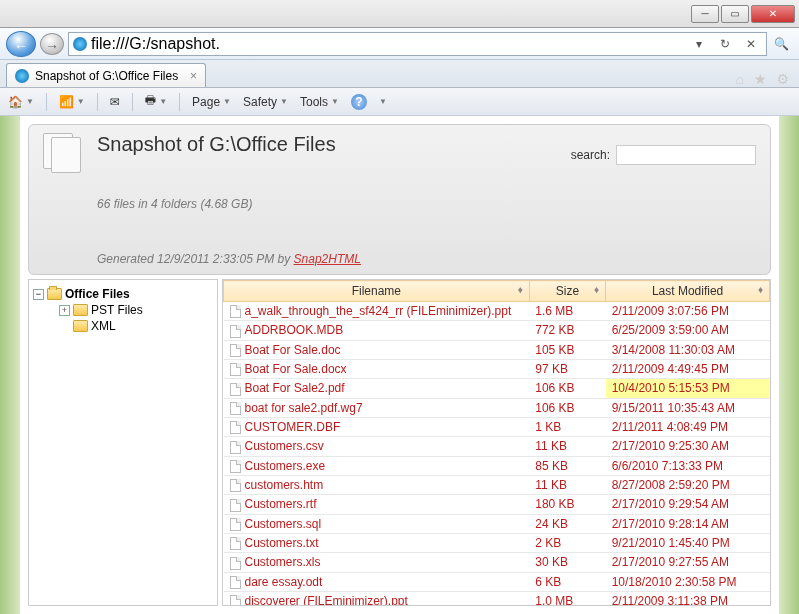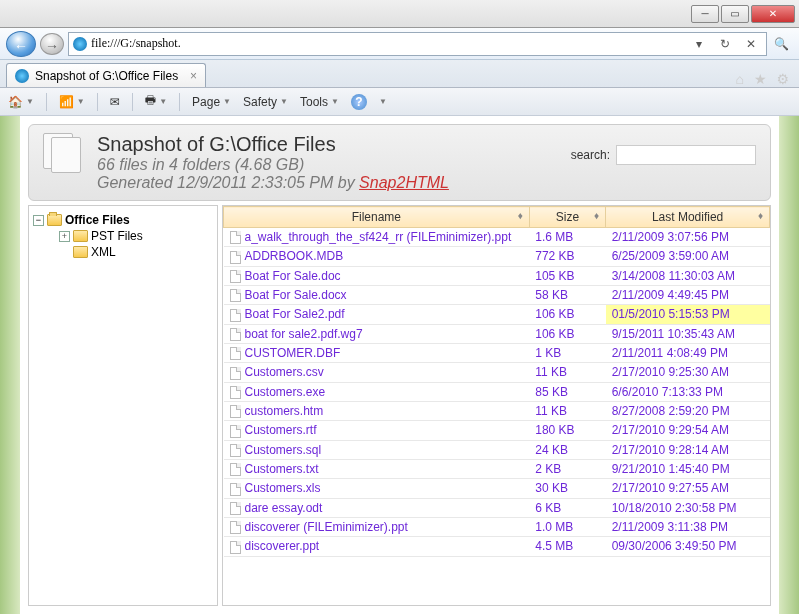--- a/index.html
+++ b/index.html
@@ -9,21 +9,21 @@
 .titlebar { height: 28px; background: linear-gradient(to bottom, #f0f0f0, #e0e0e0); border-bottom: 1px solid #999; display: flex; justify-content: flex-end; align-items: center; padding-right: 4px; }
 .winbtn { width: 28px; height: 18px; margin-left: 2px; border: 1px solid #888; background: linear-gradient(#f8f8f8,#ddd); display: flex; align-items: center; justify-content: center; font-size: 10px; color:#333; border-radius:2px; }
 .winbtn.close { background: linear-gradient(#e88,#c33); color:#fff; width:44px; }
 
 
 .navbar { height: 32px; background: linear-gradient(#fafcfe,#e6eef8); border-bottom: 1px solid #b8c8d8; display: flex; align-items: center; padding: 0 6px; gap: 4px; }
 .navbtn { width: 30px; height: 26px; border-radius: 50%; background: radial-gradient(circle at 40% 30%, #fff, #5aa0e0 60%, #2a6db8); border:1px solid #3a7ab8; display:flex; align-items:center; justify-content: center; color:#fff; font-size:14px; }
 .navbtn.fwd { background: radial-gradient(circle at 40% 30%, #fff, #ccc 60%, #aaa); border-color:#999; color:#666; width:24px; height:22px; }
 .addrbar { flex: 1; height: 24px; background: #fff; border: 1px solid #9ab; display: flex; align-items: center; padding: 0 4px; gap:4px; }
 .addrbar .ie { width:14px; height:14px; border-radius:50%; background: radial-gradient(circle,#6cf,#06a); }
-.addrbar input { flex:1; border:none; outline:none; font-size:12px;font-family:Liberation Serif, serif; }
+.addrbar input { flex:1; border:none; outline:none; font-size:16px; }
 .smallbtn { width:22px; height:22px; display:flex; align-items:center; justify-content:center; color:#555; }
 
 
 .tabbar { height: 28px; background: linear-gradient(#e9eef4,#dfe6ee); border-bottom:1px solid #b0b8c4; display:flex; align-items:flex-end; padding-left: 6px; }
 .tab { height: 24px; background: linear-gradient(#fff,#f0f0f0); border:1px solid #9aa8b8; border-bottom:none; border-radius: 3px 3px 0 0; display:flex; align-items:center; padding: 0 8px; gap:6px; font-size:12px; min-width:200px; }
 .tab .ie { width:14px; height:14px; border-radius:50%; background: radial-gradient(circle,#6cf,#06a); }
 .tab .x { color:#888; margin-left:auto; }
 .tabbar .spacer { flex:1; }
 .tabicon { color:#ccc; font-size:14px; margin-right:10px; }
 
@@ -39,41 +39,41 @@
 .sidegrad.r { background: linear-gradient(to left, #a6c882, #d8e8c0); }
 .page { flex:1; background:#fff; display:flex; flex-direction:column; }
 
 
 .header { background: linear-gradient(#f2f2f2,#e4e4e4); border: 1px solid #ccc; border-radius:6px; margin:8px 8px 4px 8px; padding:8px 14px; display:flex; gap:12px; position:relative; }
 .docsicon { width:42px; height:42px; position:relative; }
 .docsicon .sheet { position:absolute; width:30px; height:36px; background:#fafafa; border:1px solid #bbb; border-radius:2px; }
 .docsicon .s1 { left:0; top:0; }
 .docsicon .s2 { left:8px; top:4px; }
 .header h1 { font-size:20px; font-weight:normal; color:#333; }
-.header .meta { color:#7a7a7a; font-style:italic; font-size:16px; }
+.header .meta { color:#7a7a7a; font-style:italic; font-size:12px;margin-top:41px; }
 .header .meta a { color:#c33; font-style:italic; }
 .searchbox { position:absolute; right:14px; top:20px; display:flex; align-items:center; gap:6px; font-size:12px; color:#333; }
 .searchbox input { width:140px; height:20px; border:1px solid #ccc; padding:0 4px; }
 
 
 .bodysplit { flex:1; display:flex; margin:0 8px 8px 8px; gap:4px; overflow:hidden;}
 .tree { width:190px; border:1px solid #ccc; padding:6px 4px; font-size:12px; overflow:auto;}
 .tree-item { display:flex; align-items:center; gap:3px; padding:1px 0; white-space:nowrap; }
 .tree .lvl1 { padding-left: 0; }
 .tree .lvl2 { padding-left: 26px; }
 .exp { width:11px; height:11px; border:1px solid #8a9; display:inline-flex; align-items:center; justify-content:center; font-size:9px; line-height:9px; color:#555; background:#fff;}
 .folder { width:15px; height:12px; background: linear-gradient(#ffe9a8,#f7c94e); border:1px solid #cda638; border-radius:1px; position:relative; }
 .folder.open::before { content:""; position:absolute; top:-3px; left:1px; width:6px; height:3px; background:#f7d77a; border:1px solid #cda638; border-bottom:none; border-radius:1px 1px 0 0;}
 .tree-item.bold { font-weight:bold; }
 
 .tablewrap { flex:1; border:1px solid #ccc; display:flex; overflow:hidden; }
 .tablewrap table { border-collapse:collapse; width:100%; font-size:12px; table-layout:fixed; }
 .tablewrap th { background: linear-gradient(#fff4e0,#ffe7b8); border:1px solid #e6cf9c; padding:3px 20px; font-weight:normal; color:#333; position:relative;margin-left:20px; }
 .tablewrap th .sort { position:absolute; right:6px; top:3px; color:#888; font-size:10px;}
-.tablewrap td { border-bottom:1px solid #e8e8e8; padding:2px 6px; white-space:nowrap; overflow:hidden; text-overflow:ellipsis; color:#6d28d9; }
+.tablewrap td { border-bottom:1px solid #e8e8e8; padding:2px 6px; white-space:nowrap; overflow:hidden; text-overflow:ellipsis; color:#b91c1c; }
 .tablewrap tr.hl td:nth-child(3) { background:#ffffa0; }
 .fileicon { display:inline-block; width:11px; height:13px; background:#fff; border:1px solid #bbb; margin-right:4px; vertical-align:middle; position:relative;}
 .fileicon::after { content:""; position:absolute; right:-1px; top:-1px; width:4px; height:4px; background:#eee; border-left:1px solid #bbb; border-bottom:1px solid #bbb;}
 .col-name { width:56%; }
 .col-size { width:14%; }
 .col-date { width:30%; }
 .tablescroll { overflow-y:scroll; flex:1; }
 .tablescroll::-webkit-scrollbar { width:16px; }
 .tablescroll::-webkit-scrollbar-track { background:#f0f0f0; border-left:1px solid #ddd;}
 .tablescroll::-webkit-scrollbar-thumb { background:linear-gradient(#ddd,#bbb); border:1px solid #999; border-radius:2px;}
@@ -203,27 +203,27 @@
                   <td>772 KB</td>
                   <td>6/25/2009 3:59:00 AM</td>
                 </tr>
                 <tr>
                   <td><span class="fileicon"></span>Boat For Sale.doc</td>
                   <td>105 KB</td>
                   <td>3/14/2008 11:30:03 AM</td>
                 </tr>
                 <tr>
                   <td><span class="fileicon"></span>Boat For Sale.docx</td>
-                  <td>58 KB</td>
+                  <td>97 KB</td>
                   <td>2/11/2009 4:49:45 PM</td>
                 </tr>
                 <tr class="hl">
                   <td><span class="fileicon"></span>Boat For Sale2.pdf</td>
                   <td>106 KB</td>
-                  <td>01/5/2010 5:15:53 PM</td>
+                  <td>10/4/2010 5:15:53 PM</td>
                 </tr>
                 <tr>
                   <td><span class="fileicon"></span>boat for sale2.pdf.wg7</td>
                   <td>106 KB</td>
                   <td>9/15/2011 10:35:43 AM</td>
                 </tr>
                 <tr>
                   <td><span class="fileicon"></span>CUSTOMER.DBF</td>
                   <td>1 KB</td>
                   <td>2/11/2011 4:08:49 PM</td>

